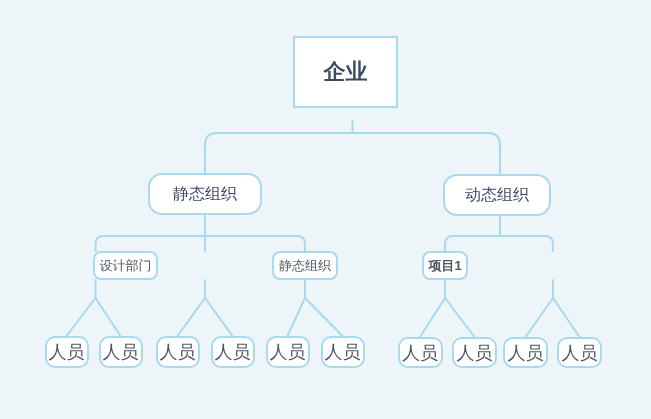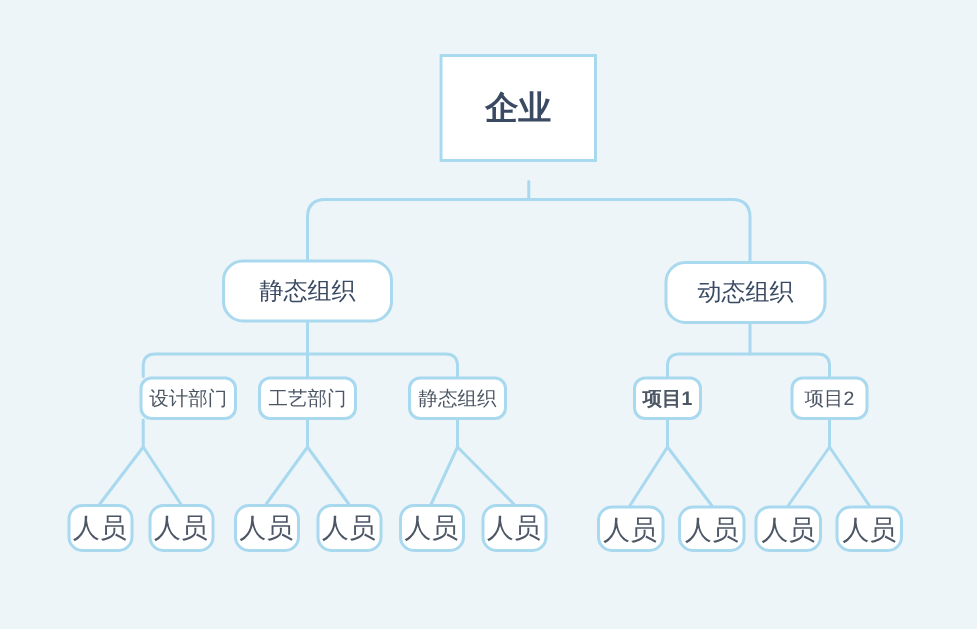--- a/index.html
+++ b/index.html
@@ -96,25 +96,23 @@
 
     <path d="M553 280 V298 M553 298 L525.5 337 M553 298 L579.5 337"></path>
   </svg>
 
   <div class="node node-root" style="left:293px; top:36px; width:105px; height:72px;">企业</div>
 
   <div class="node node-l2" style="left:148px; top:173px; width:114px; height:42px;">静态组织</div>
   <div class="node node-l2" style="left:443px; top:174px; width:108px; height:42px;">动态组织</div>
 
   <div class="node node-l3" style="left:63px; top:251px; width:65px; height:29px;margin-left:30px;">设计部门</div>
-  <div class="node node-l3" style="left:172px; top:251px; width:66px; height:29px;">工艺部门</div>
   <div class="node node-l3" style="left:272px; top:251px; width:66px; height:29px;">静态组织</div>
 
   <div class="node node-l3" style="left:422px; top:251px; width:46px; height:29px;font-weight:bold;">项目1</div>
-  <div class="node node-l3" style="left:527px; top:251px; width:52px; height:29px;">项目2</div>
 
   <div class="node node-l4" style="left:44.5px; top:336px; width:44px; height:32px;">人员</div>
   <div class="node node-l4" style="left:98.5px; top:336px; width:44px; height:32px;">人员</div>
   <div class="node node-l4" style="left:155.5px; top:336px; width:44px; height:32px;">人员</div>
   <div class="node node-l4" style="left:210.5px; top:336px; width:44px; height:32px;">人员</div>
   <div class="node node-l4" style="left:265.5px; top:336px; width:44px; height:32px;">人员</div>
   <div class="node node-l4" style="left:320.5px; top:336px; width:44px; height:32px;">人员</div>
 
   <div class="node node-l4" style="left:397.5px; top:337px; width:45px; height:31px;">人员</div>
   <div class="node node-l4" style="left:452px; top:337px; width:45px; height:31px;">人员</div>

